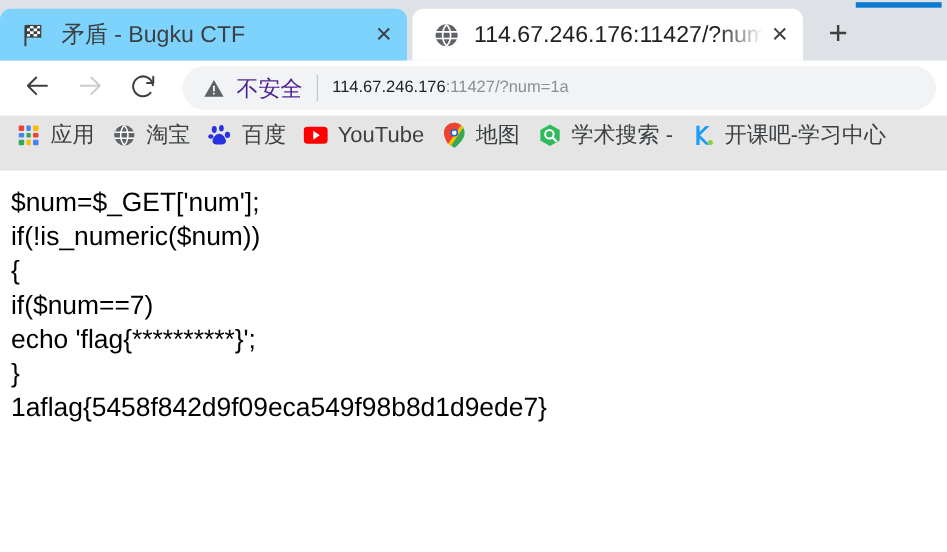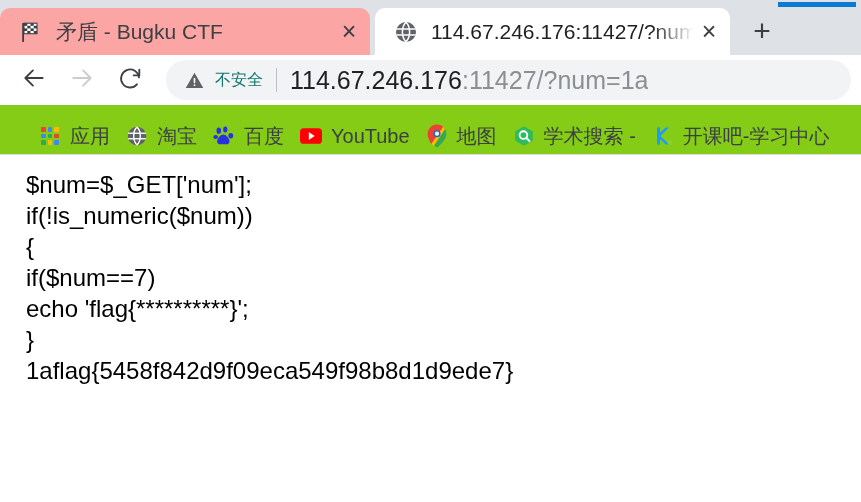--- a/index.html
+++ b/index.html
@@ -42,21 +42,21 @@
 
   .tab {
     height: 47px;
     display: flex;
     align-items: center;
     border-radius: 10px 10px 0 0;
     position: relative;
     padding: 0 6px 0 18px;
     cursor: default;
   }
-  .tab.inactive { width: 370px; background: #fca5a5; }
+  .tab.inactive { width: 370px; background: #7dd3fc; }
   .tab.active {
     width: 355px;
     background: #ffffff;
     margin-left: 5px;
   }
 
   .tab-favicon {
     width: 26px;
     height: 26px;
     flex: 0 0 26px;
@@ -132,50 +132,50 @@
     border-radius: 20px;
     display: flex;
     align-items: center;
     padding: 0 16px 0 18px;
     overflow: hidden;
   }
 
   .warn-icon { flex: 0 0 22px; margin-right: 9px; display:flex; align-items:center; }
 
   .security-text {
-    font-size: 16px;
-    color: #0f766e;
+    font-size: 20px;
+    color: #4c1d95;
     white-space: nowrap;
     flex: 0 0 auto;
   }
 
   .omnibox-divider {
     width: 1px;
     height: 24px;
     background: #bdc1c6;
     margin: 0 13px;
     flex: 0 0 1px;
   }
 
   .url-text {
-    font-size: 25px;
+    font-size: 15px;
     white-space: nowrap;
     overflow: hidden;
     line-height: 26px;
   }
   .url-host { color: #202124; }
   .url-rest { color: #8a8f94; }
 
   
   #bookmarks-bar {
     height: 50px;
-    background: #84cc16;
-    display: flex;
-    align-items: flex-end;
-    padding: 0 0 0 31px;
+    background: #e5e5e5;
+    display: flex;
+    align-items: flex-start;
+    padding: 0 0 0 7px;
     flex: 0 0 auto;
     overflow: hidden;
     border-bottom: 1px solid #dadce0;
   }
 
   .bookmark {
     display: flex;
     align-items: center;
     height: 36px;
     padding: 0 8px;
@@ -198,21 +198,20 @@
     color: #3c4043;
     line-height: 24px;
   }
 
   
   #page-content {
     flex: 1 1 auto;
     background: #ffffff;
     padding: 14px 0 0 10px;
     overflow: hidden;
-    margin-left: 16px;
   }
 
   .code-line {
     font-size: 24px;
     line-height: 31px;
     color: #000000;
     white-space: pre;
     font-family: "Liberation Sans", "DejaVu Sans", sans-serif;
   }
 

